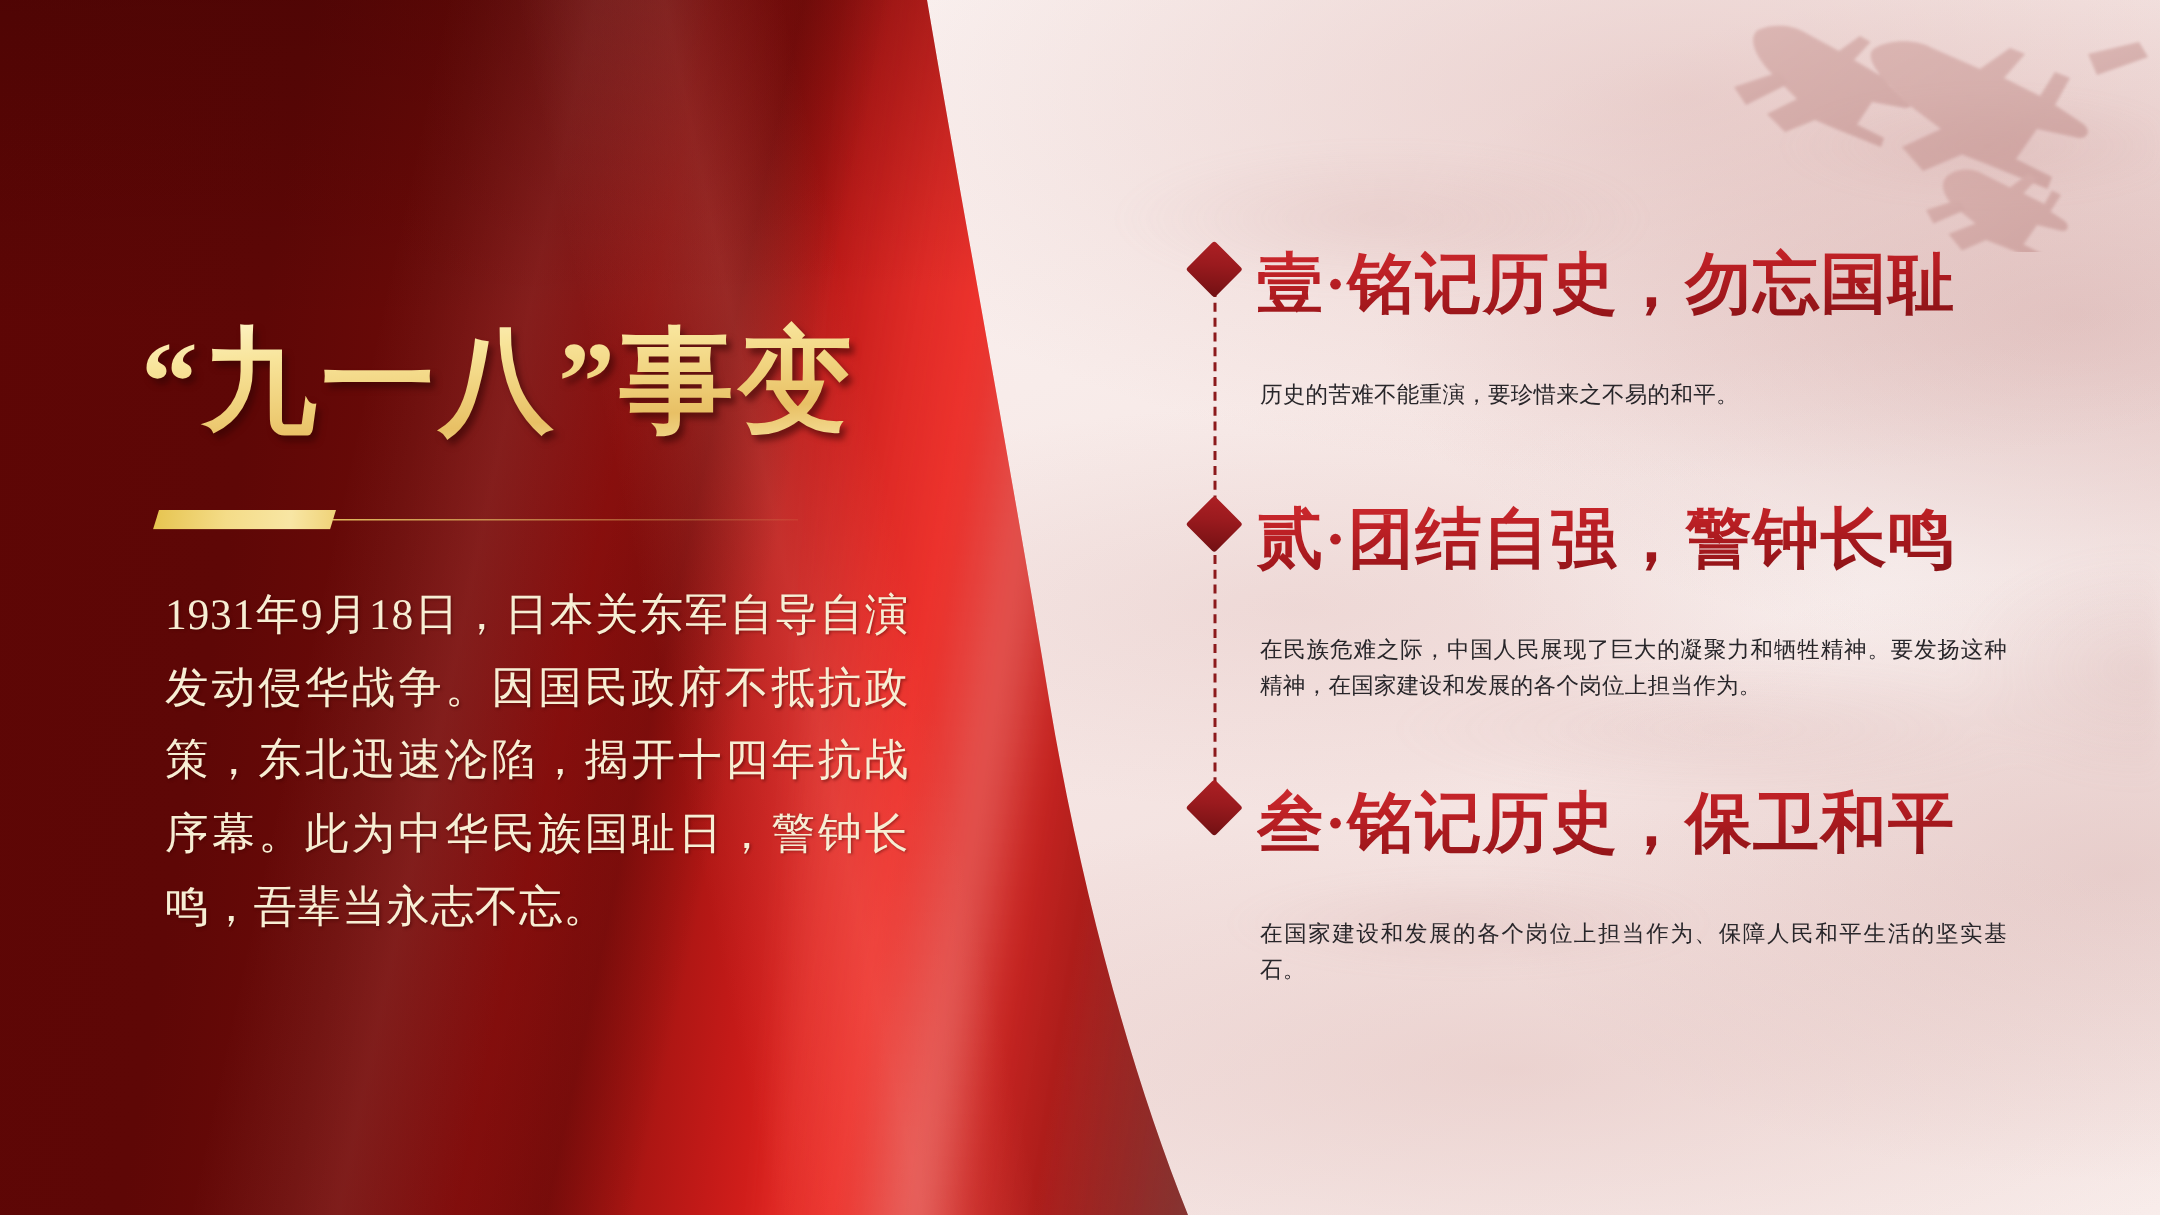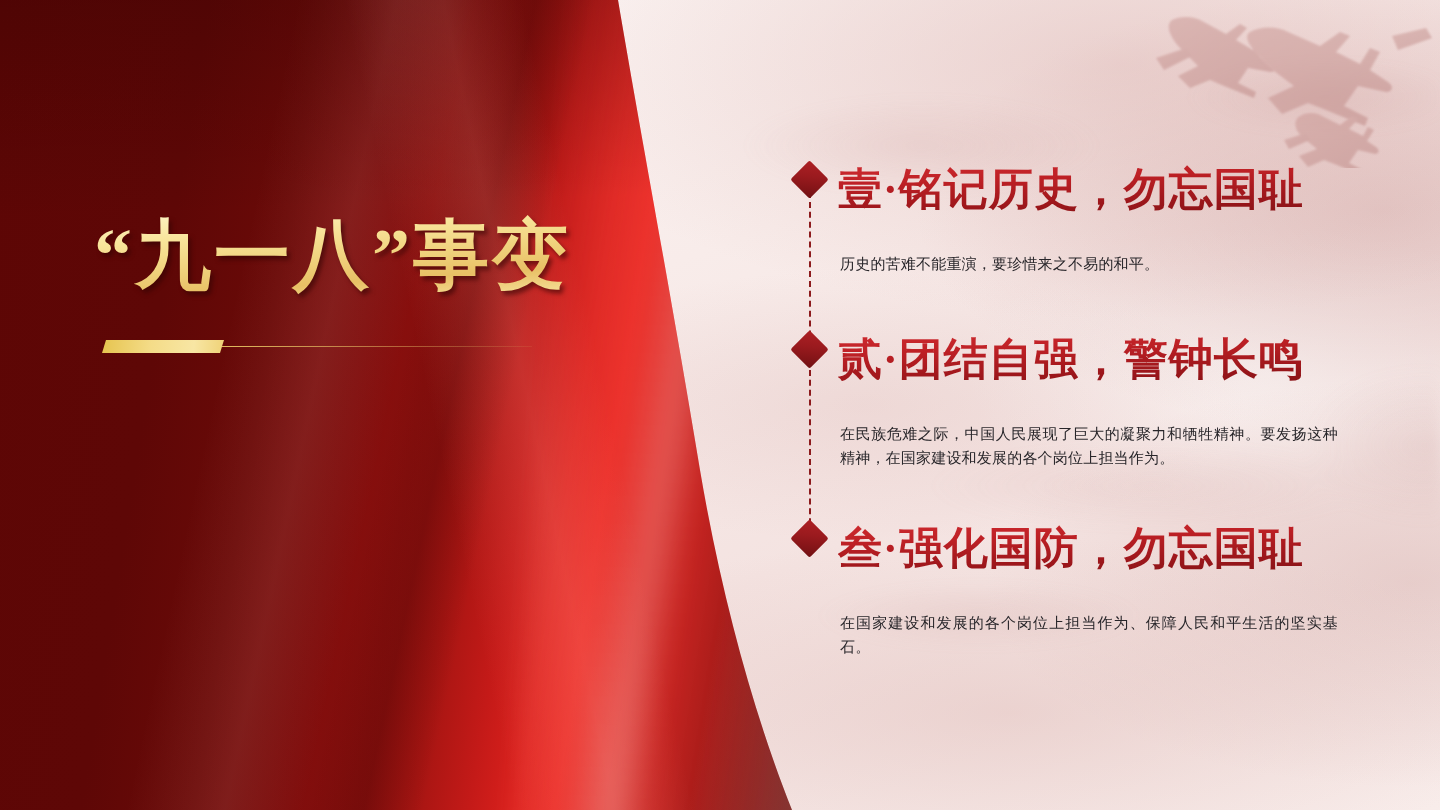--- a/index.html
+++ b/index.html
@@ -290,37 +290,38 @@
     <div class="silk-topshade"></div>
     <div class="silk-edgeglow"></div>
   </div>
 
   <div class="left-col">
     <div class="slide-title">“九一八”事变</div>
     <div class="divider">
       <div class="bar"></div>
       <div class="line"></div>
     </div>
+    <div class="left-body">1931年9月18日，日本关东军自导自演发动侵华战争。因国民政府不抵抗政策，东北迅速沦陷，揭开十四年抗战序幕。此为中华民族国耻日，警钟长鸣，吾辈当永志不忘。</div>
   </div>
 
   <div class="right-col">
     <div class="timeline"></div>
 
     <div class="item" data-idx="0">
       <div class="diamond"></div>
       <div class="item-title">壹·铭记历史，勿忘国耻</div>
       <div class="item-body">历史的苦难不能重演，要珍惜来之不易的和平。</div>
     </div>
 
     <div class="item" data-idx="1">
       <div class="diamond"></div>
       <div class="item-title">贰·团结自强，警钟长鸣</div>
       <div class="item-body">在民族危难之际，中国人民展现了巨大的凝聚力和牺牲精神。要发扬这种精神，在国家建设和发展的各个岗位上担当作为。</div>
     </div>
 
     <div class="item" data-idx="2">
       <div class="diamond"></div>
-      <div class="item-title">叁·强化国防，勿忘国耻</div>
+      <div class="item-title">叁·铭记历史，保卫和平</div>
       <div class="item-body">在国家建设和发展的各个岗位上担当作为、保障人民和平生活的坚实基石。</div>
     </div>
   </div>
 
 </div>
 
 </body></html>

